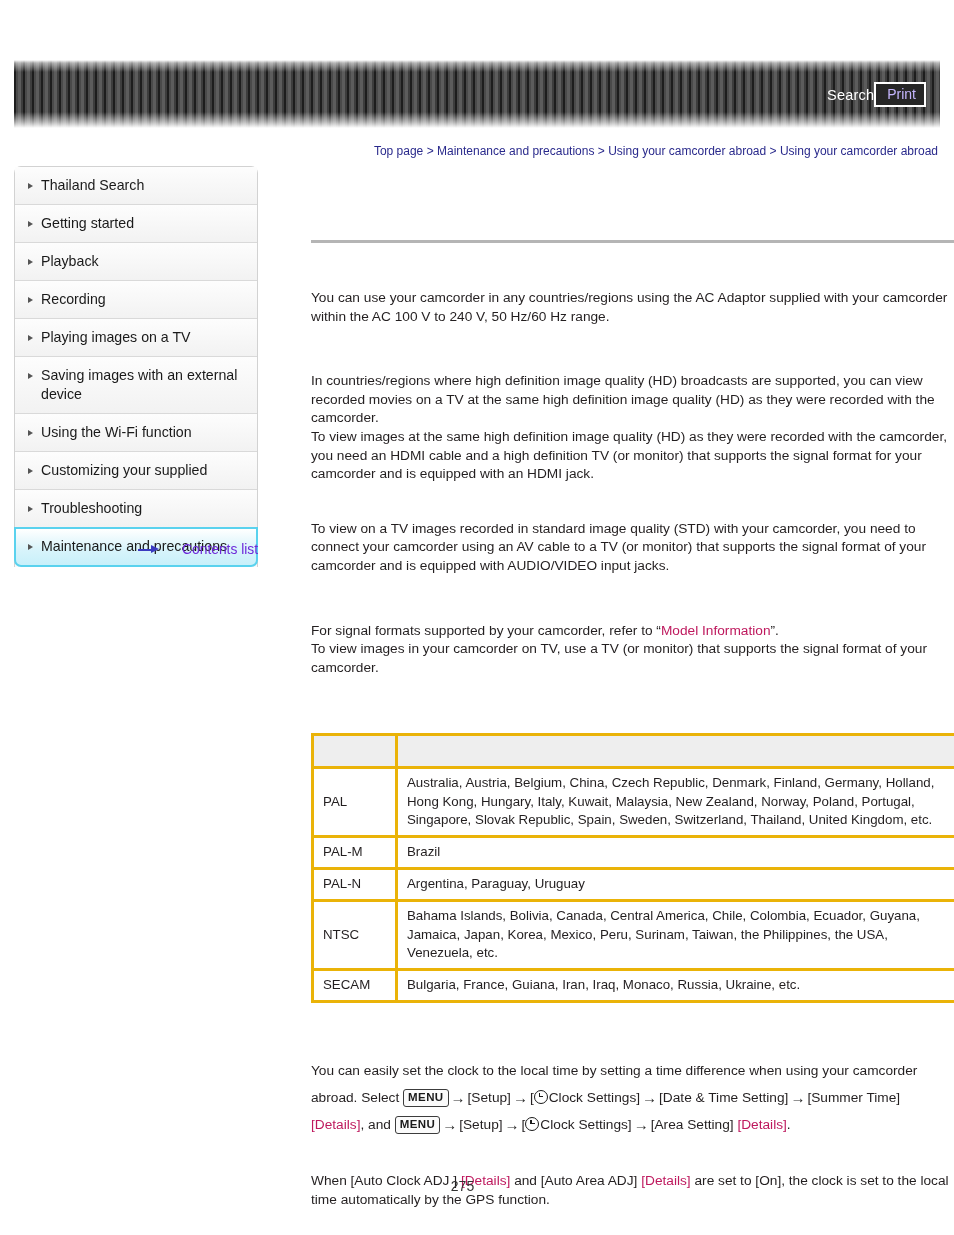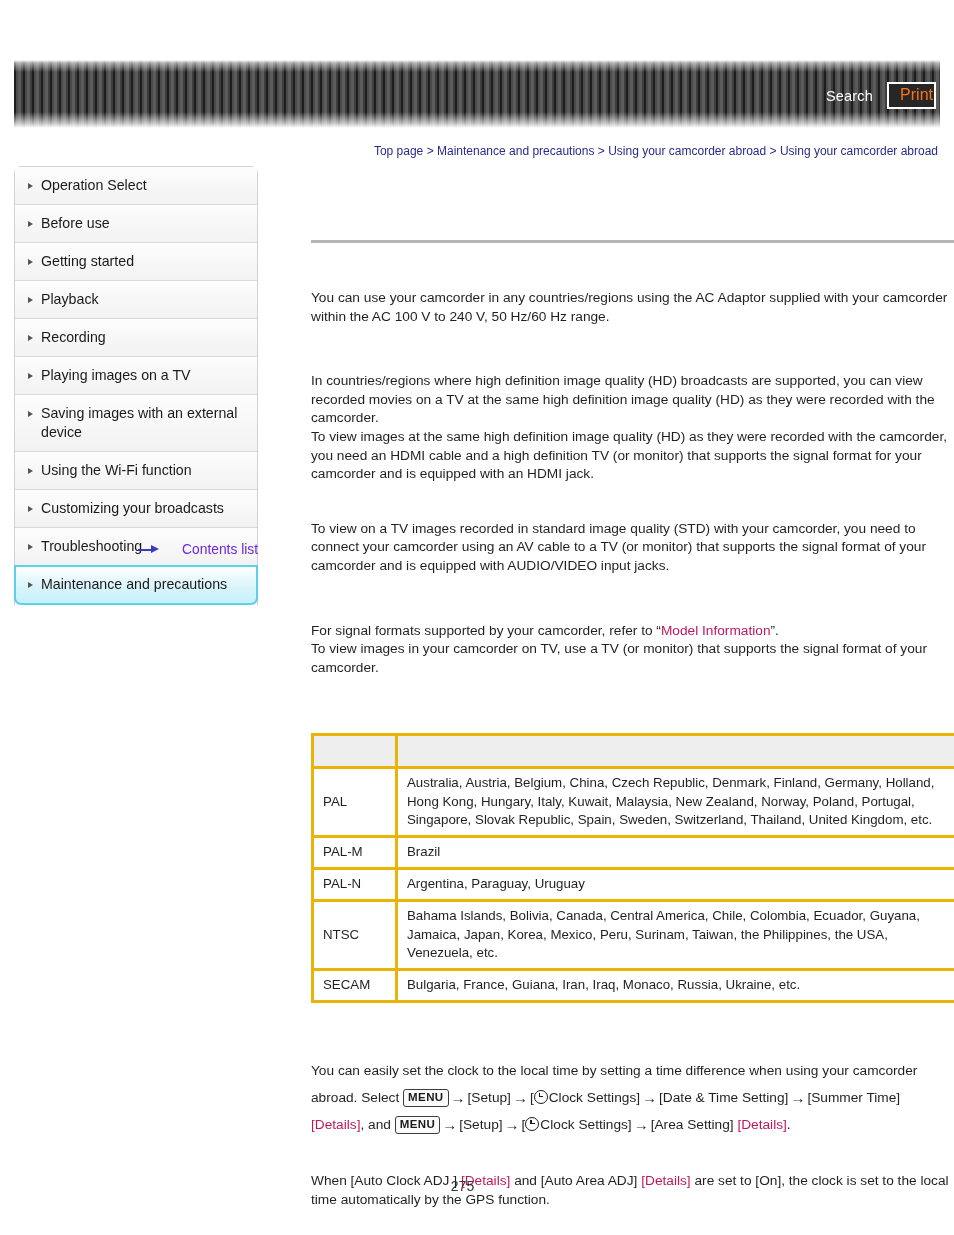--- a/index.html
+++ b/index.html
@@ -33,39 +33,38 @@
         rgba(255,255,255,0.6) 62px,
         rgba(255,255,255,1) 68px),
       repeating-linear-gradient(to right,
         #1d1d1d 0px, #1d1d1d 2px,
         #4a4a4a 2px, #4a4a4a 4px,
         #5c5c5c 4px, #5c5c5c 7px,
         #3d3d3d 7px, #3d3d3d 9px);
   }
   .header-actions {
     position: absolute;
-    right: 4px;
+    right: 14px;
     top: 22px;
     display: flex;
     align-items: center;
-    gap: 14px;
   }
   .search-link {
     color: #ffffff;
     font-size: 14.5px;
     letter-spacing: .2px;
     cursor: pointer;
     user-select: none;
   }
   .print-button {
-    color: #f97316;
-    font-size: 16px;
+    color: #c4b5fd;
+    font-size: 14px;
     border: 2px solid #ffffff;
     background: #262626;
-    padding: 2px 1px 3px 11px;
+    padding: 2px 8px 3px 11px;
     cursor: pointer;
     user-select: none;
     line-height: 1.15;
   }
 
   
   .breadcrumb {
     position: absolute;
     left: 290px;
     top: 142px;
@@ -283,25 +282,21 @@
   <span>Maintenance and precautions</span>
   <span class="sep">&gt;</span>
   <span>Using your camcorder abroad</span>
   <span class="sep">&gt;</span>
   <span>Using your camcorder abroad</span>
 </div>
 
 <nav class="sidebar">
   <div class="nav-item">
     <span class="nav-bullet"></span>
-    <span>Operation Select</span>
-  </div>
-  <div class="nav-item">
-    <span class="nav-bullet"></span>
-    <span>Before use</span>
+    <span>Thailand Search</span>
   </div>
   <div class="nav-item">
     <span class="nav-bullet"></span>
     <span>Getting started</span>
   </div>
   <div class="nav-item">
     <span class="nav-bullet"></span>
     <span>Playback</span>
   </div>
   <div class="nav-item">
@@ -315,21 +310,21 @@
   <div class="nav-item">
     <span class="nav-bullet"></span>
     <span>Saving images with an external device</span>
   </div>
   <div class="nav-item">
     <span class="nav-bullet"></span>
     <span>Using the Wi-Fi function</span>
   </div>
   <div class="nav-item">
     <span class="nav-bullet"></span>
-    <span>Customizing your broadcasts</span>
+    <span>Customizing your supplied</span>
   </div>
   <div class="nav-item">
     <span class="nav-bullet"></span>
     <span>Troubleshooting</span>
   </div>
   <div class="nav-item active">
     <span class="nav-bullet"></span>
     <span>Maintenance and precautions</span>
   </div>
 </nav>

